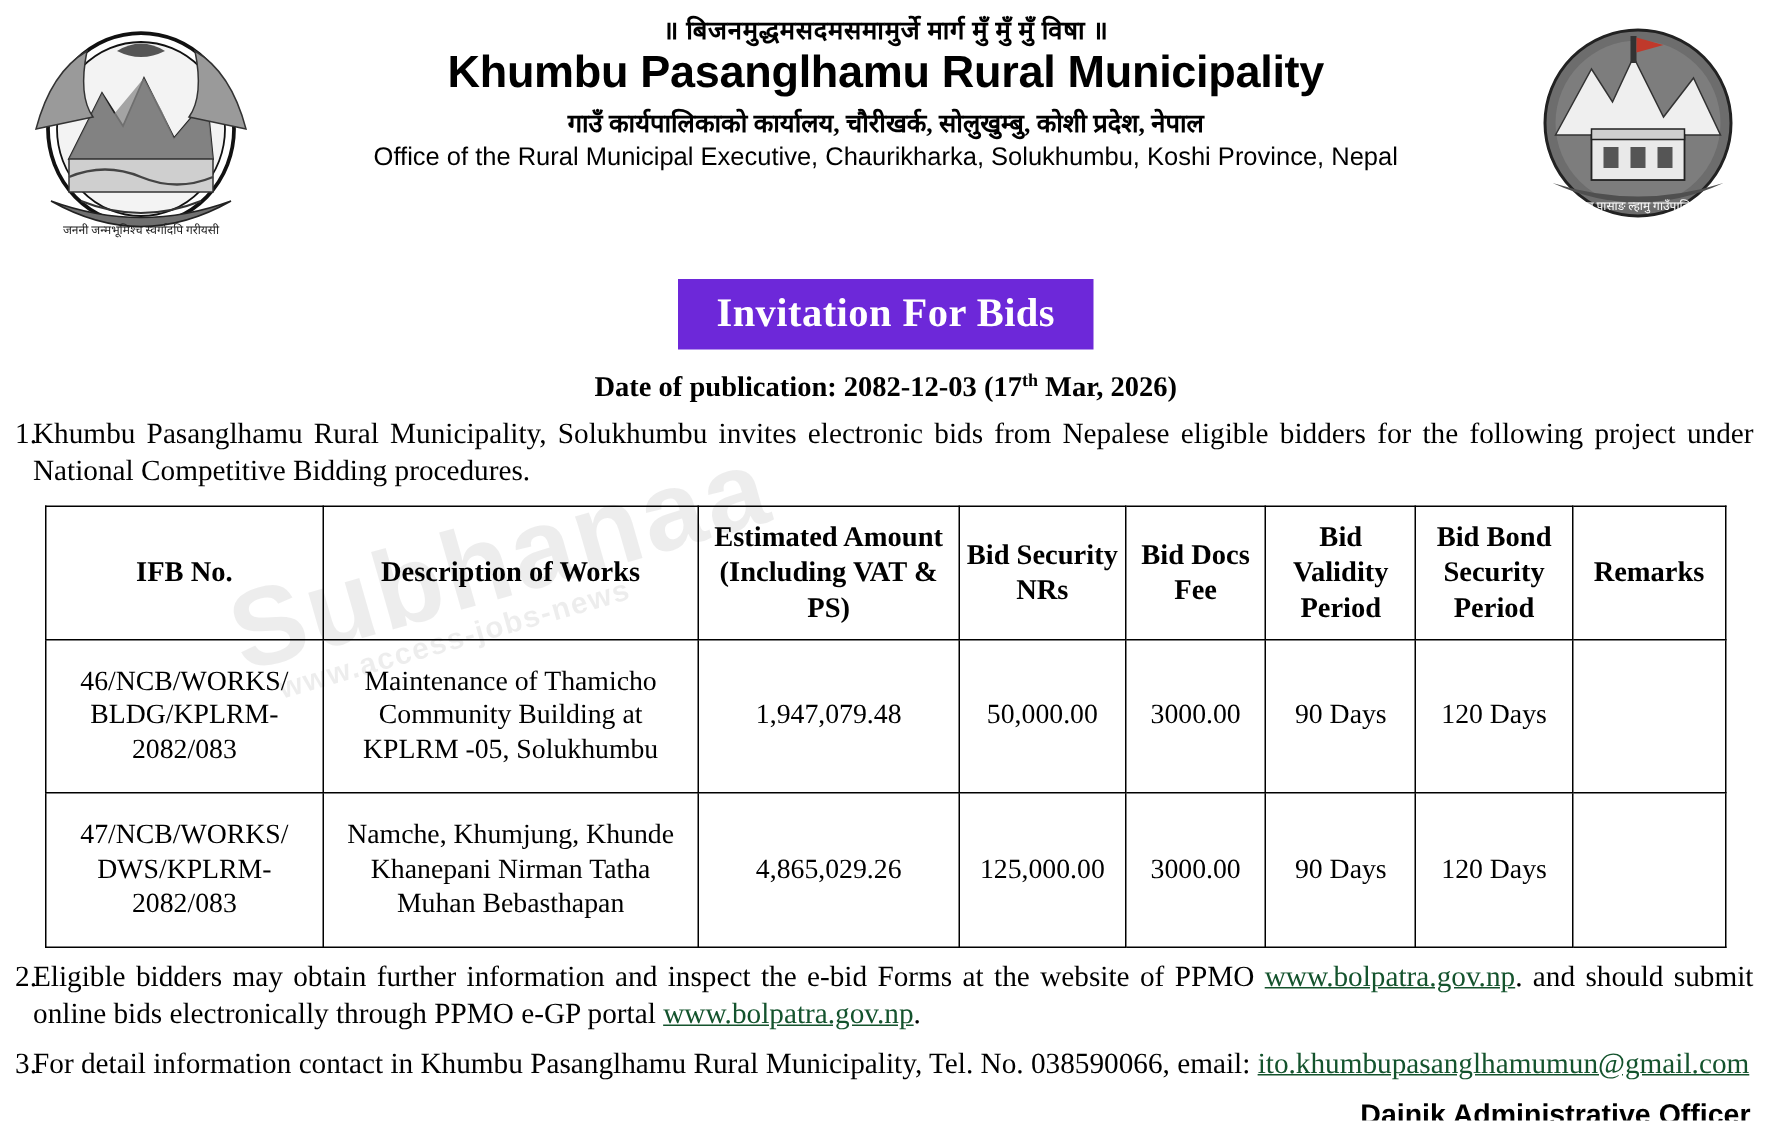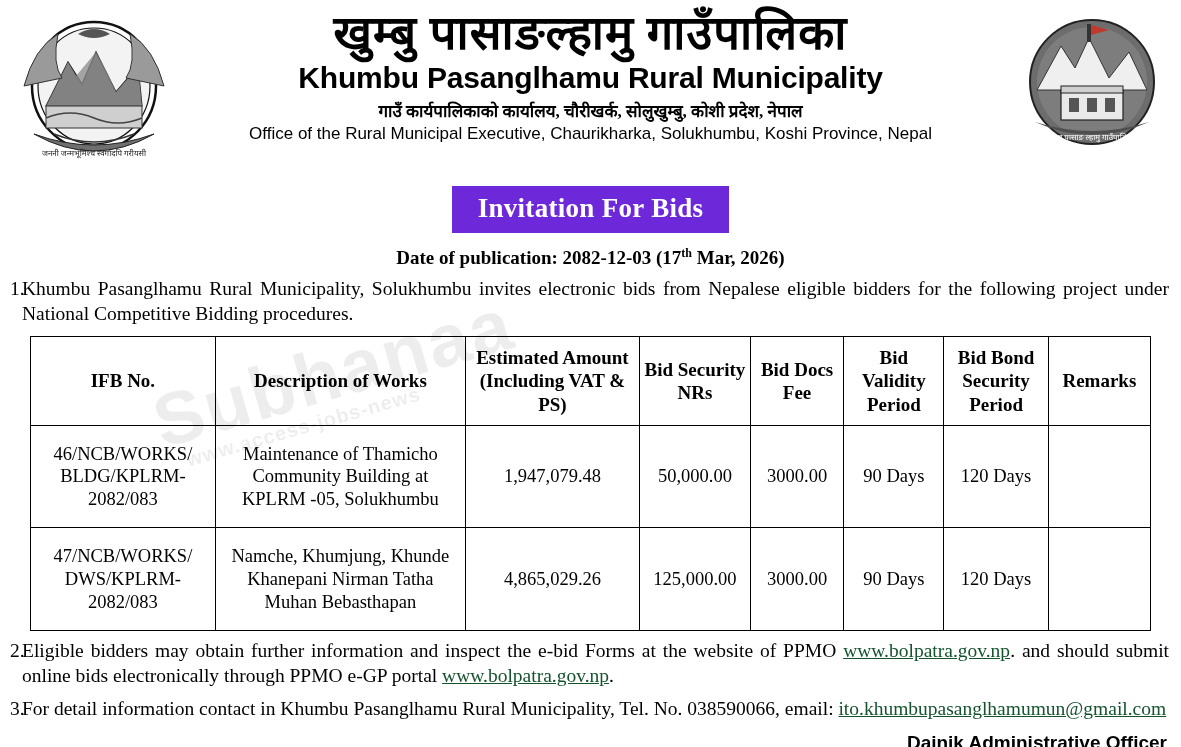--- a/index.html
+++ b/index.html
@@ -243,21 +243,21 @@
         <path d="M38 120 q40 16 80 0" fill="none" stroke="#333" stroke-width="1.4"></path>
         <path d="M62 20 q16 -10 32 0 q-16 8 -32 0Z" fill="#555"></path>
         <path d="M8 72 q10 -38 34 -52 q-6 30 4 44 Z" fill="#9a9a9a" stroke="#333" stroke-width="1"></path>
         <path d="M148 72 q-10 -38 -34 -52 q6 30 -4 44 Z" fill="#9a9a9a" stroke="#333" stroke-width="1"></path>
         <path d="M18 120 q60 34 120 0 q-60 22 -120 0Z" fill="#6f6f6f" stroke="#222" stroke-width="1"></path>
         <text x="78" y="142" font-size="8" text-anchor="middle" font-family="Liberation Serif, serif" fill="#222">जननी जन्मभूमिश्च स्वर्गादपि गरीयसी</text>
       </svg>
     </div>
 
     <div class="header-center">
-      <div class="nep-title">खुम्बु पासाङल्हामु गाउँपालिका</div>
+      <div class="nep-top">॥ बिजनमुद्धमसदमसमामुर्जे मार्ग मुँ मुँ मुँ विषा ॥</div>
       <div class="eng-title">Khumbu Pasanglhamu Rural Municipality</div>
       <div class="nep-office">गाउँ कार्यपालिकाको कार्यालय, चौरीखर्क, सोलुखुम्बु, कोशी प्रदेश, नेपाल</div>
       <div class="eng-office">Office of the Rural Municipal Executive, Chaurikharka, Solukhumbu, Koshi Province, Nepal</div>
     </div>
 
     <div class="emblem-right">
       <svg viewBox="0 0 150 140" width="150" height="140">
         <circle cx="75" cy="66" r="62" fill="#6d6d6d" stroke="#222" stroke-width="2"></circle>
         <circle cx="75" cy="66" r="55" fill="#7d7d7d"></circle>
         <path d="M20 74 L44 30 L58 52 L72 22 L92 62 L112 36 L130 74 Z" fill="#efefef" stroke="#333" stroke-width="1"></path>

